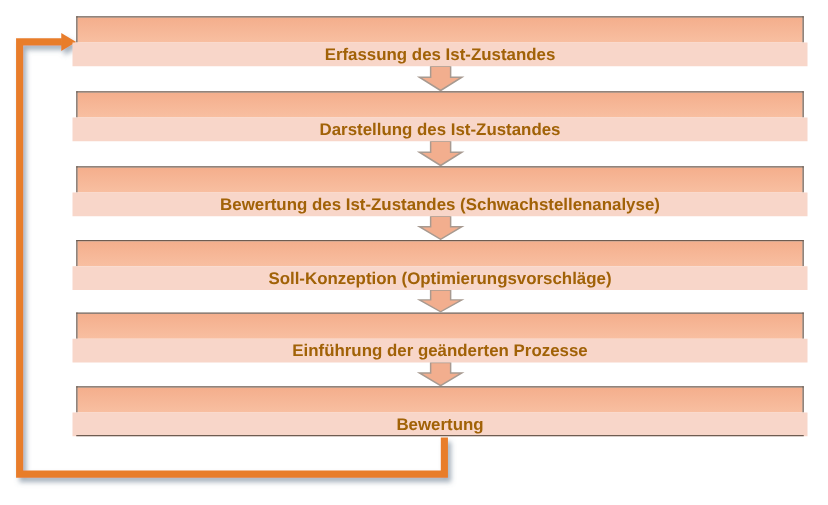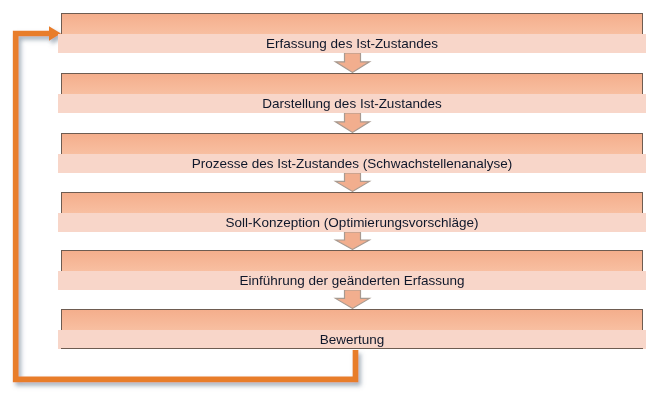--- a/index.html
+++ b/index.html
@@ -39,22 +39,23 @@
     right: -3px;
     height: 19px;
     background: #f8d6c9;
     display: flex;
     align-items: center;
     justify-content: center;
   }
   .step-label {
     font-size: 13.5px;
     line-height: 19px;
-    color: #0f172a;
+    color: #a16207;
     white-space: nowrap;
+    font-weight: bold;
   }
   .bottom-rule {
     position: absolute;
     left: 0; right: 0;
     top: 38.6px;
     height: 0;
     border-top: 1.5px solid #6e5c51;
   }
 
   .step1 { top: 13px; }
@@ -135,21 +136,21 @@
     </div>
   </div>
 
   <svg class="down-arrow da2" viewBox="0 0 41 20" preserveAspectRatio="none" aria-hidden="true">
     <polygon points="12.5,0 28.5,0 28.5,8.8 37.5,8.8 20.5,19.4 3.5,8.8 12.5,8.8"></polygon>
   </svg>
 
   <div class="step step3">
     <div class="band-dark"></div>
     <div class="band-light">
-      <span class="step-label">Prozesse des Ist-Zustandes (Schwachstellenanalyse)</span>
+      <span class="step-label">Bewertung des Ist-Zustandes (Schwachstellenanalyse)</span>
     </div>
   </div>
 
   <svg class="down-arrow da3" viewBox="0 0 41 20" preserveAspectRatio="none" aria-hidden="true">
     <polygon points="12.5,0 28.5,0 28.5,8.8 37.5,8.8 20.5,19.4 3.5,8.8 12.5,8.8"></polygon>
   </svg>
 
   <div class="step step4">
     <div class="band-dark"></div>
     <div class="band-light">
@@ -157,21 +158,21 @@
     </div>
   </div>
 
   <svg class="down-arrow da4" viewBox="0 0 41 20" preserveAspectRatio="none" aria-hidden="true">
     <polygon points="12.5,0 28.5,0 28.5,8.8 37.5,8.8 20.5,19.4 3.5,8.8 12.5,8.8"></polygon>
   </svg>
 
   <div class="step step5">
     <div class="band-dark"></div>
     <div class="band-light">
-      <span class="step-label">Einführung der geänderten Erfassung</span>
+      <span class="step-label">Einführung der geänderten Prozesse</span>
     </div>
   </div>
 
   <svg class="down-arrow da5" viewBox="0 0 41 20" preserveAspectRatio="none" aria-hidden="true">
     <polygon points="12.5,0 28.5,0 28.5,8.8 37.5,8.8 20.5,19.4 3.5,8.8 12.5,8.8"></polygon>
   </svg>
 
   <div class="step step6">
     <div class="band-dark"></div>
     <div class="band-light">

